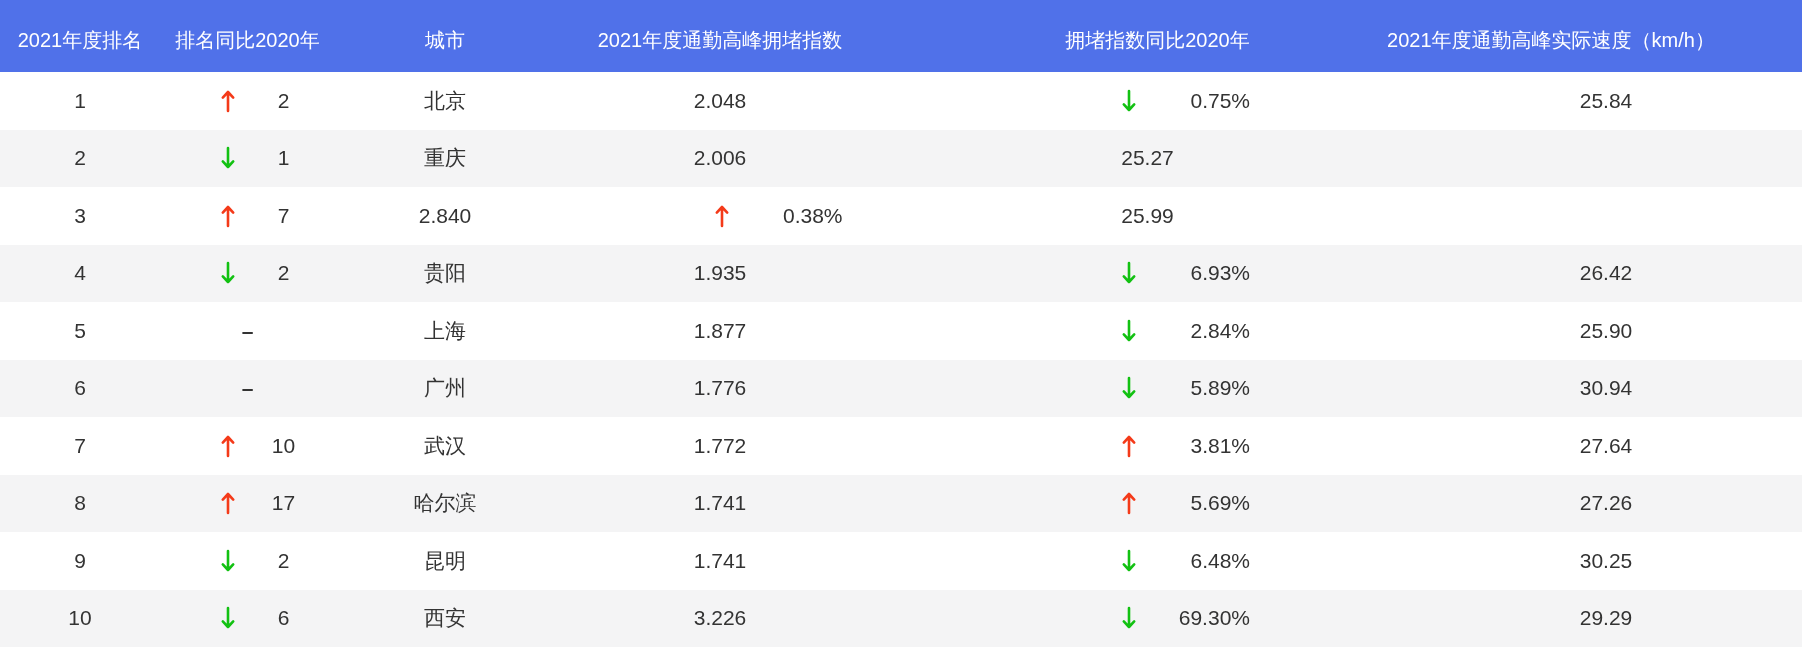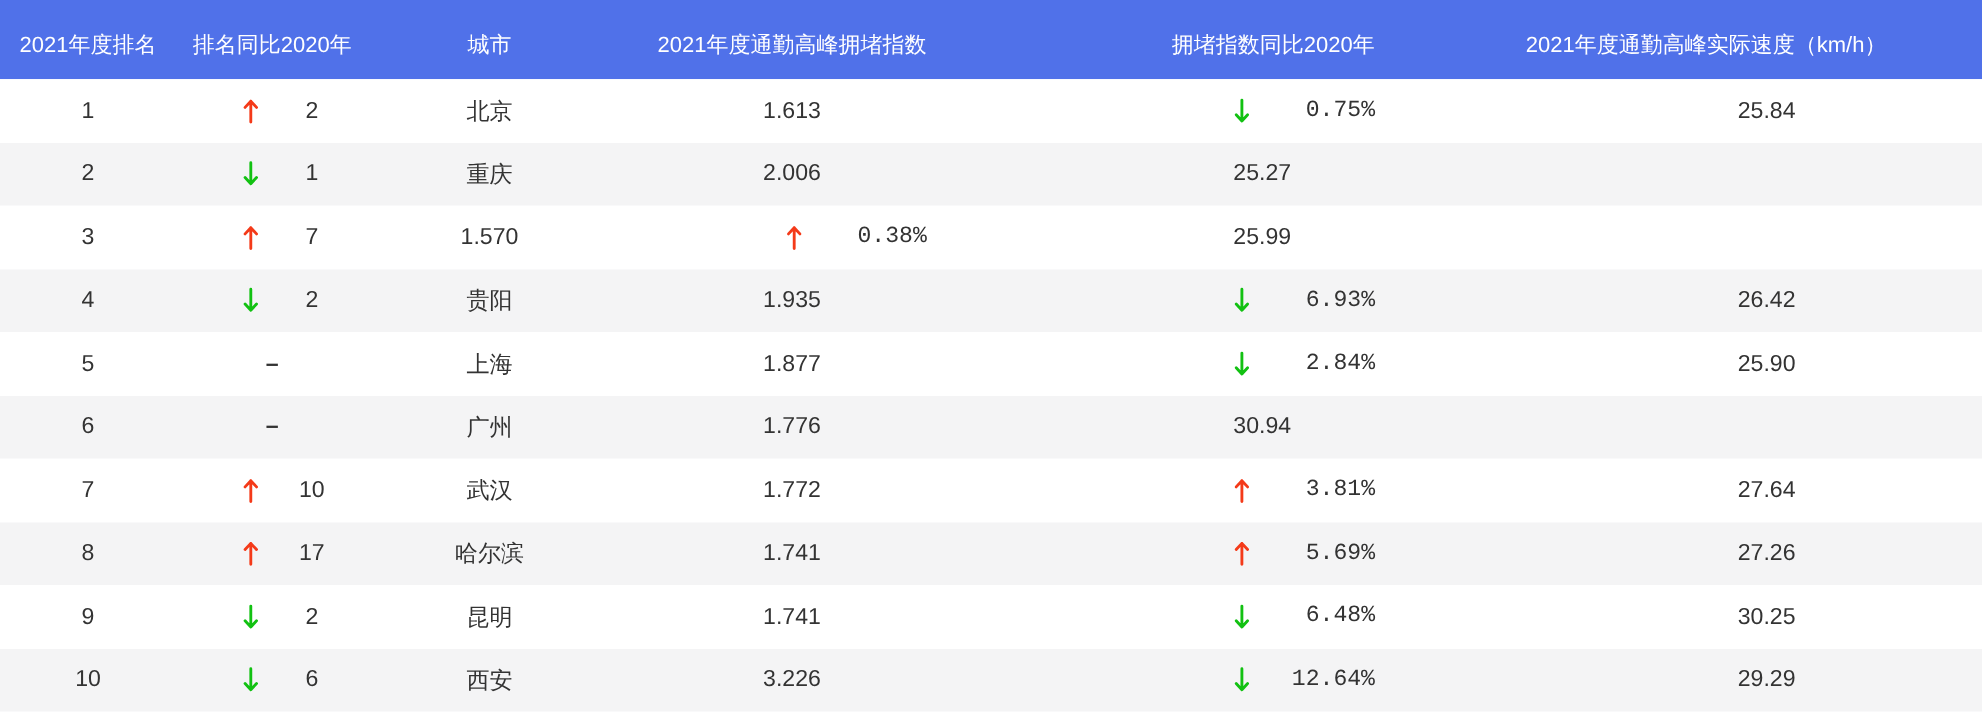--- a/index.html
+++ b/index.html
@@ -70,21 +70,20 @@
   }
   .c2 .num {
     width: 44px;
     margin-left: 26px;
     text-align: center;
   }
   .c5 .num {
     width: 95px;
     margin-left: 18px;
     text-align: right;
-    font-family: Liberation Mono, monospace;
   }
   .arrow svg { display: block; }
 </style>
 </head>
 <body style="background: rgb(255, 255, 255);">
 
 <div class="table">
   <div class="header-row grid">
     <div class="header-cell hc1">2021年度排名</div>
     <div class="header-cell hc2">排名同比2020年</div>
@@ -100,21 +99,21 @@
       <span class="change-block">
         <span class="arrow up">
               <svg width="16" height="24" viewBox="0 0 16 24">
                 <path d="M8 22 L8 3 M2.8 8.6 L8 3 L13.2 8.6" fill="none" stroke="currentColor" stroke-width="2.6" stroke-linecap="round" stroke-linejoin="round"></path>
               </svg>
             </span>
         <span class="num">2</span>
       </span>
     </div>
     <div class="cell c3">北京</div>
-    <div class="cell c4">1.613</div>
+    <div class="cell c4">2.048</div>
     <div class="cell c5">
       <span class="change-block">
         <span class="arrow down">
               <svg width="16" height="24" viewBox="0 0 16 24">
                 <path d="M8 2 L8 21 M2.8 15.4 L8 21 L13.2 15.4" fill="none" stroke="currentColor" stroke-width="2.6" stroke-linecap="round" stroke-linejoin="round"></path>
               </svg>
             </span>
         <span class="num">0.75%</span>
       </span>
     </div>
@@ -141,21 +140,21 @@
     <div class="cell c2">
       <span class="change-block">
         <span class="arrow up">
               <svg width="16" height="24" viewBox="0 0 16 24">
                 <path d="M8 22 L8 3 M2.8 8.6 L8 3 L13.2 8.6" fill="none" stroke="currentColor" stroke-width="2.6" stroke-linecap="round" stroke-linejoin="round"></path>
               </svg>
             </span>
         <span class="num">7</span>
       </span>
     </div>
-    <div class="cell c4">1.570</div>
+    <div class="cell c4">2.840</div>
     <div class="cell c5">
       <span class="change-block">
         <span class="arrow up">
               <svg width="16" height="24" viewBox="0 0 16 24">
                 <path d="M8 22 L8 3 M2.8 8.6 L8 3 L13.2 8.6" fill="none" stroke="currentColor" stroke-width="2.6" stroke-linecap="round" stroke-linejoin="round"></path>
               </svg>
             </span>
         <span class="num">0.38%</span>
       </span>
     </div>
@@ -212,20 +211,30 @@
       <div class="row grid alt">
     <div class="cell c1">6</div>
     <div class="cell c2">
       <span class="change-block no-change">
         <span class="arrow dash">–</span>
 
       </span>
     </div>
     <div class="cell c3">广州</div>
     <div class="cell c4">1.776</div>
+    <div class="cell c5">
+      <span class="change-block">
+        <span class="arrow down">
+              <svg width="16" height="24" viewBox="0 0 16 24">
+                <path d="M8 2 L8 21 M2.8 15.4 L8 21 L13.2 15.4" fill="none" stroke="currentColor" stroke-width="2.6" stroke-linecap="round" stroke-linejoin="round"></path>
+              </svg>
+            </span>
+        <span class="num">5.89%</span>
+      </span>
+    </div>
     <div class="cell c6">30.94</div>
   </div>
       <div class="row grid">
     <div class="cell c1">7</div>
     <div class="cell c2">
       <span class="change-block">
         <span class="arrow up">
               <svg width="16" height="24" viewBox="0 0 16 24">
                 <path d="M8 22 L8 3 M2.8 8.6 L8 3 L13.2 8.6" fill="none" stroke="currentColor" stroke-width="2.6" stroke-linecap="round" stroke-linejoin="round"></path>
               </svg>
@@ -313,19 +322,19 @@
     </div>
     <div class="cell c3">西安</div>
     <div class="cell c4">3.226</div>
     <div class="cell c5">
       <span class="change-block">
         <span class="arrow down">
               <svg width="16" height="24" viewBox="0 0 16 24">
                 <path d="M8 2 L8 21 M2.8 15.4 L8 21 L13.2 15.4" fill="none" stroke="currentColor" stroke-width="2.6" stroke-linecap="round" stroke-linejoin="round"></path>
               </svg>
             </span>
-        <span class="num">12.64%</span>
+        <span class="num">69.30%</span>
       </span>
     </div>
     <div class="cell c6">29.29</div>
   </div>
     </div>
 </div>
 
 </body></html>

